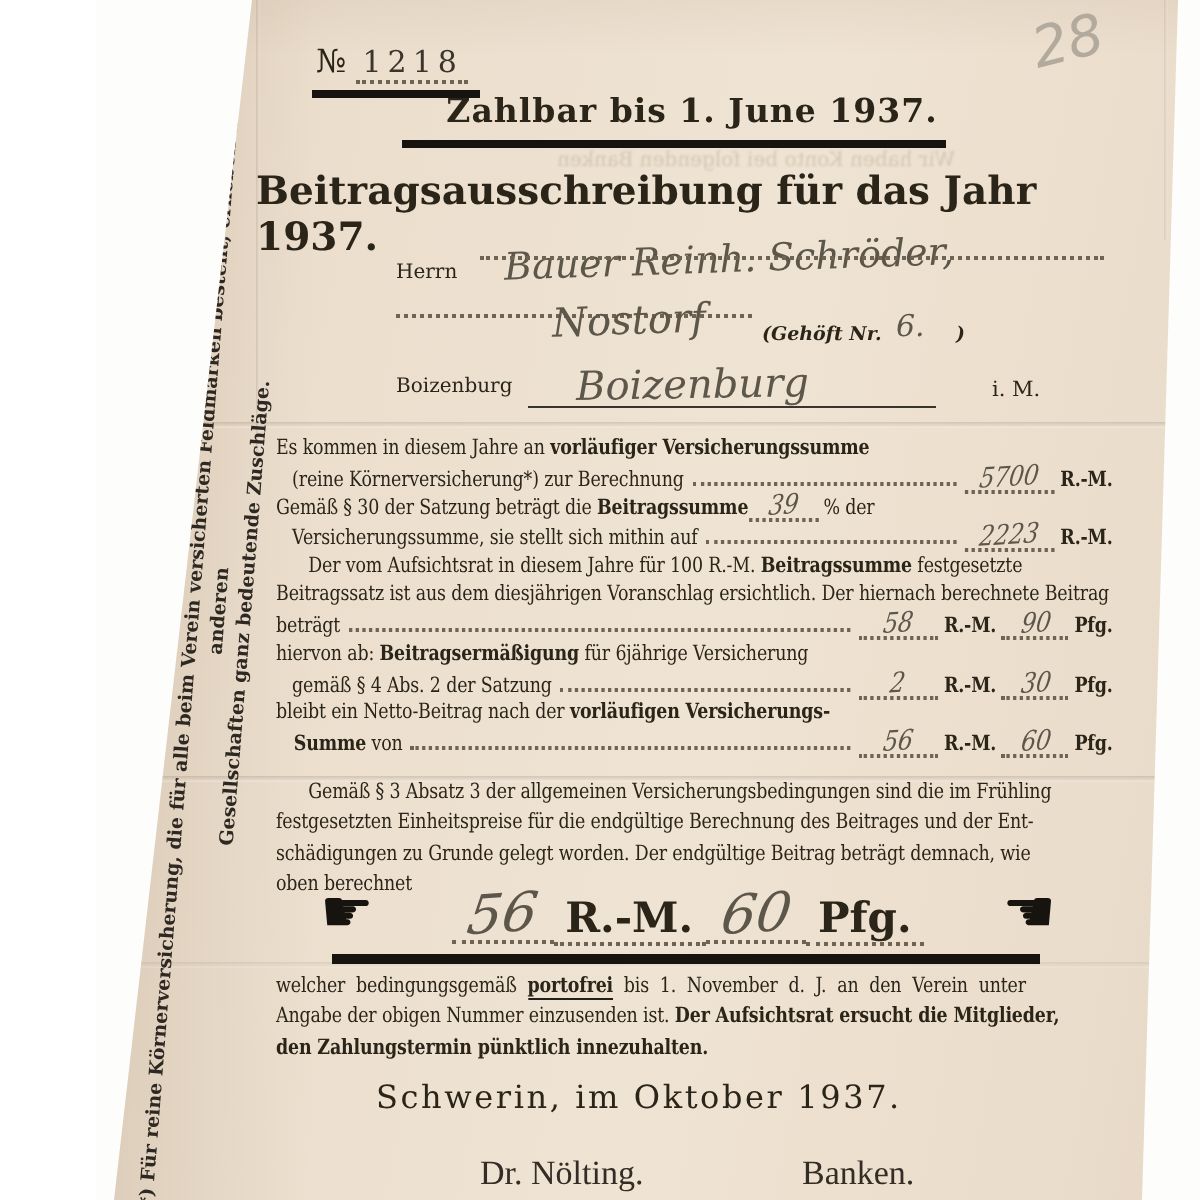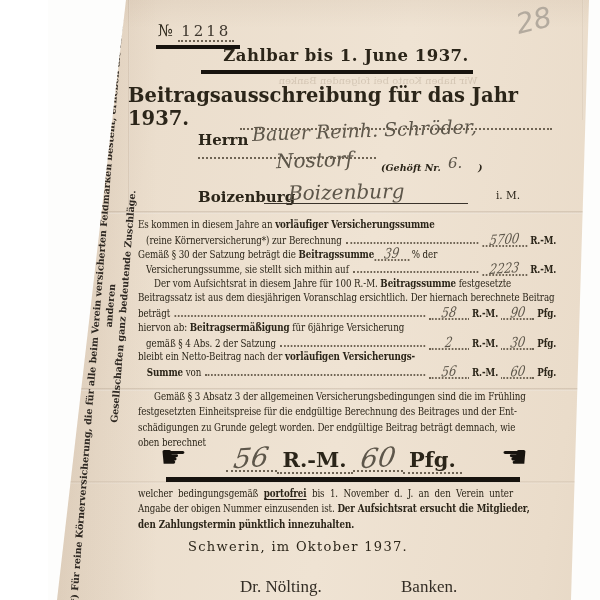--- a/index.html
+++ b/index.html
@@ -29,42 +29,42 @@
   
   .no-row{left:110px;top:21px;font-size:16px;}
   .no-value{letter-spacing:3px;font-size:15px;color:#3c352c;border-bottom:2px dotted #6f6454;padding:0 3px;}
   .due{left:88px;top:46px;width:420px;text-align:center;font-weight:bold;font-size:16.5px;letter-spacing:.5px;}
   .pencil{left:468px;top:4px;font-family:"DejaVu Sans",sans-serif;font-style:italic;font-size:28px;
           color:#b3aa9e;transform:rotate(-14deg);}
   .showthrough{left:190px;top:75px;width:280px;text-align:center;font-size:10px;
           color:rgba(110,88,66,.20);transform:scaleX(-1);filter:blur(.4px);}
   .title{left:80px;top:84px;width:436px;text-align:left;font-weight:bold;font-size:19.5px;}
   
-  .lbl{font-size:15px;font-weight:bold;}
+  .lbl{font-size:10px;}
   .hw-line{font-size:19px;}
   .small-lbl{font-size:9.5px;font-weight:bold;font-style:italic;}
   
   .para{position:absolute;left:90px;width:504px;transform:scaleX(.83);transform-origin:0 0;
         font-size:10.5px;letter-spacing:-.1px;}
   .bline{display:flex;align-items:baseline;white-space:pre;height:14.7px;}
   .p2 .bline,.p3 .bline{height:15.3px;}
   .leader{flex:1;border-bottom:2px dotted #6f6454;margin:0 5px 3px 5px;min-width:20px;}
   .hwv{display:inline-block;text-align:center;border-bottom:2px dotted #6f6454;
        font-size:14px;line-height:12px;padding:0 2px;}
   .hwv .hw{display:inline-block;transform:skewX(-12deg) rotate(-3deg);}
   .unit{font-weight:bold;}
   
   .banner{left:112px;top:443px;width:368px;display:flex;align-items:baseline;}
   .hand{font-family:"DejaVu Sans",sans-serif;font-size:30px;color:#17130e;line-height:28px;}
   .bsp{flex:1;}
   .amt-hw{font-size:27px;border-bottom:2px dotted #6f6454;padding:0 8px;line-height:24px;}
   .amt-hw .hw{display:inline-block;transform:skewX(-12deg) rotate(-4deg);}
   .amt-unit{font-weight:bold;font-size:21px;padding:0 6px;border-bottom:2px dotted #6f6454;line-height:24px;}
   
-  .dateline{left:140px;top:539px;font-size:13px;letter-spacing:1.3px;}
+  .dateline{left:140px;top:539px;font-size:16px;letter-spacing:1.3px;}
   .company{left:80px;top:556px;width:436px;text-align:center;font-weight:bold;font-size:13px;letter-spacing:-.2px;}
   .sig{font-family:Liberation Serif, serif;font-size:17px;color:#332d25;}
   
   .footnote{left:-248px;top:286px;width:620px;transform:rotate(-85.5deg);text-align:center;
             font-size:9.5px;font-weight:600;color:#2e2822;line-height:13px;}
 </style>
 </head>
 <body>
 
 <div class="stage">

